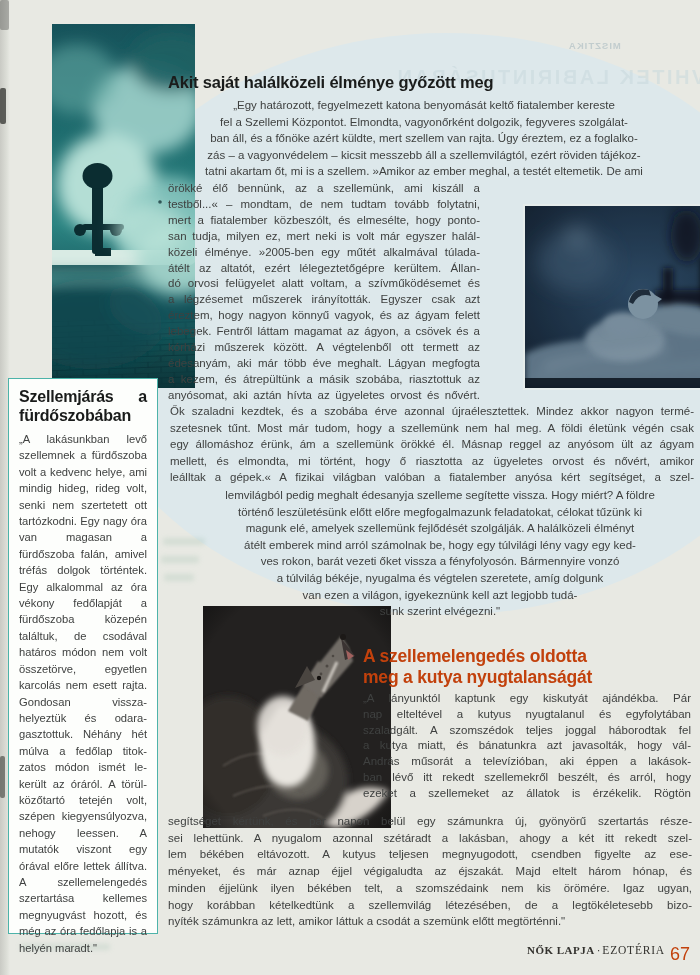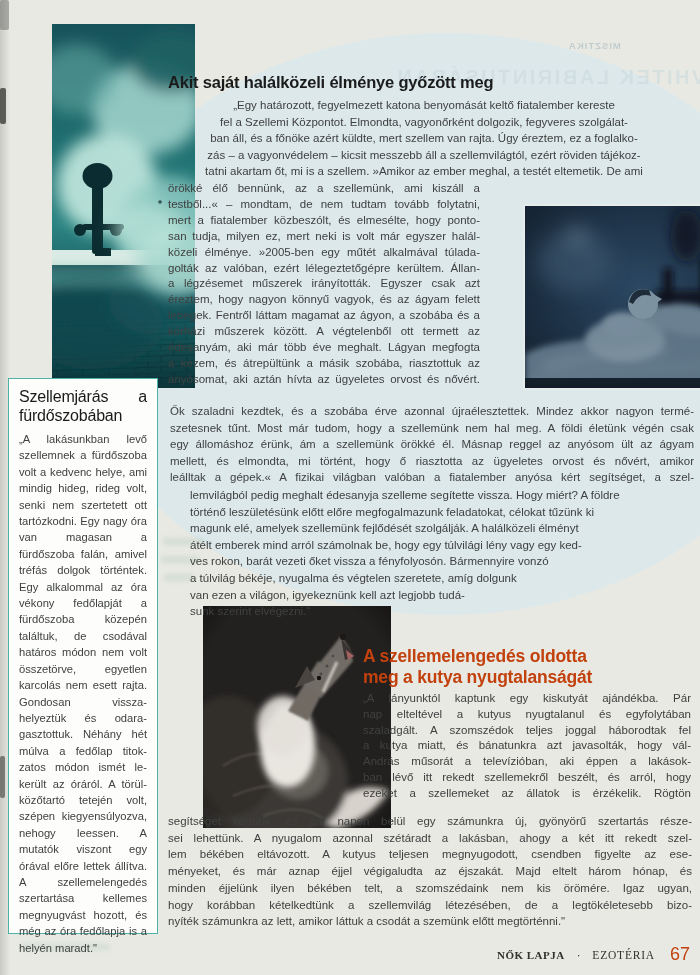--- a/index.html
+++ b/index.html
@@ -28,56 +28,56 @@
   .photo{position:absolute;z-index:3;overflow:hidden;}
   .photo svg{display:block;width:100%;height:100%;}
   .bath-photo{left:12px;top:8px;width:143px;height:364px;}
   .man-photo{left:485px;top:190px;width:212px;height:182px;box-shadow:0 0 0 2px rgba(235,238,235,.6);}
   .dog-photo{left:163px;top:590px;width:188px;height:222px;}
 
   
   .sidebar-box{position:absolute;left:8px;top:378px;width:150px;height:556px;
                background:#fdfefc;border:1px solid #4db3a9;box-sizing:border-box;
                padding:9px 10px;z-index:3;}
-  .sidebar-box h2{margin:0 0 6px 0;font-size:16px;line-height:18.5px;font-weight:400;
+  .sidebar-box h2{margin:0 0 6px 0;font-size:16px;line-height:18.5px;font-weight:700;
                   color:#191b1a;text-align:justify;letter-spacing:-.2px;}
   .sidebar-box p{margin:0;font-size:11.2px;line-height:16.4px;color:#3f4140;
                  text-align:justify;hyphens:manual;}
 
   
   .main-title{position:absolute;left:168px;top:72px;width:528px;margin:0;z-index:4;
               font-size:16.5px;line-height:20px;font-weight:700;color:#1a1c1b;
               text-align:left;letter-spacing:-.2px;}
   .tblock{position:absolute;z-index:4;font-size:11.5px;color:#3f4140;}
   .intro{left:160px;top:97px;width:528px;line-height:16.6px;}
   .intro div{text-align:center;}
   .leftcol{left:168px;top:181px;width:312px;line-height:15.9px;}
   .leftcol div{text-align:justify;text-align-last:justify;}
   .fullcol{left:170px;top:403px;width:524px;line-height:16.6px;}
   .fullcol div{text-align:justify;text-align-last:justify;}
   .taper{left:190px;top:487px;width:500px;line-height:16.6px;}
-  .taper div{text-align:left;}
+  .taper div{text-align:center;}
 
   
   .dog-title{position:absolute;left:363px;top:646px;width:320px;margin:0;z-index:4;
              font-size:17.5px;line-height:21px;font-weight:700;color:#c2410c;
              white-space:pre-line;letter-spacing:-.2px;}
   .dogcol{left:363px;top:691px;width:328px;line-height:15.8px;}
   .dogcol div{text-align:justify;text-align-last:justify;}
   .dogfull{left:168px;top:813px;width:524px;line-height:16.7px;}
   .dogfull div{text-align:justify;text-align-last:justify;}
   .dogfull div:last-child{text-align-last:left;}
 
   
   .smudge{position:absolute;background:#9fbfae;opacity:.28;filter:blur(2.5px);
           border-radius:2px;z-index:2;}
 
   
   .page-footer{position:absolute;right:10px;top:944px;z-index:4;color:#33322e;
-               display:flex;align-items:center;gap:12px;}
+               display:flex;align-items:flex-start;gap:2px;}
   .f-mag{font-family:"Liberation Serif",serif;font-size:11px;font-weight:700;
          letter-spacing:.5px;}
   .f-sep{font-size:11px;}
   .f-sec{font-family:"Liberation Serif",serif;font-size:11.5px;letter-spacing:.8px;}
   .f-num{font-size:18px;color:#c2410c;margin-left:3px;}
 </style>
 </head>
 <body>
 
 <div class="page">
@@ -168,24 +168,25 @@
       <div>ban áll, és a főnöke azért küldte, mert szellem van rajta. Úgy éreztem, ez a foglalko-</div>
       <div>zás – a vagyonvédelem – kicsit messzebb áll a szellemvilágtól, ezért röviden tájékoz-</div>
       <div>tatni akartam őt, mi is a szellem. »Amikor az ember meghal, a testét eltemetik. De ami</div>
     </div>
   <div class="tblock leftcol">
       <div>örökké élő bennünk, az a szellemünk, ami kiszáll a</div>
       <div>testből...« – mondtam, de nem tudtam tovább folytatni,</div>
       <div>mert a fiatalember közbeszólt, és elmesélte, hogy ponto-</div>
       <div>san tudja, milyen ez, mert neki is volt már egyszer halál-</div>
       <div>közeli élménye. »2005-ben egy műtét alkalmával túlada-</div>
-      <div>golták az valóban, ezért lélegeztetőgépre kerültem. Állan-</div>
+      <div>átélt az altatót, ezért lélegeztetőgépre kerültem. Állan-</div>
+      <div>dó orvosi felügyelet alatt voltam, a szívműködésemet és</div>
       <div>a légzésemet műszerek irányították. Egyszer csak azt</div>
       <div>éreztem, hogy nagyon könnyű vagyok, és az ágyam felett</div>
-      <div>lebegek. Fentről láttam magamat az ágyon, a szobába és a</div>
+      <div>lebegek. Fentről láttam magamat az ágyon, a csövek és a</div>
       <div>kórházi műszerek között. A végtelenből ott termett az</div>
       <div>édesanyám, aki már több éve meghalt. Lágyan megfogta</div>
       <div>a kezem, és átrepültünk a másik szobába, riasztottuk az</div>
       <div>anyósomat, aki aztán hívta az ügyeletes orvost és nővért.</div>
     </div>
   <div class="tblock fullcol">
       <div>Ők szaladni kezdtek, és a szobába érve azonnal újraélesztettek. Mindez akkor nagyon termé-</div>
       <div>szetesnek tűnt. Most már tudom, hogy a szellemünk nem hal meg. A földi életünk végén csak</div>
       <div>egy állomáshoz érünk, ám a szellemünk örökké él. Másnap reggel az anyósom ült az ágyam</div>
       <div>mellett, és elmondta, mi történt, hogy ő riasztotta az ügyeletes orvost és nővért, amikor</div>

